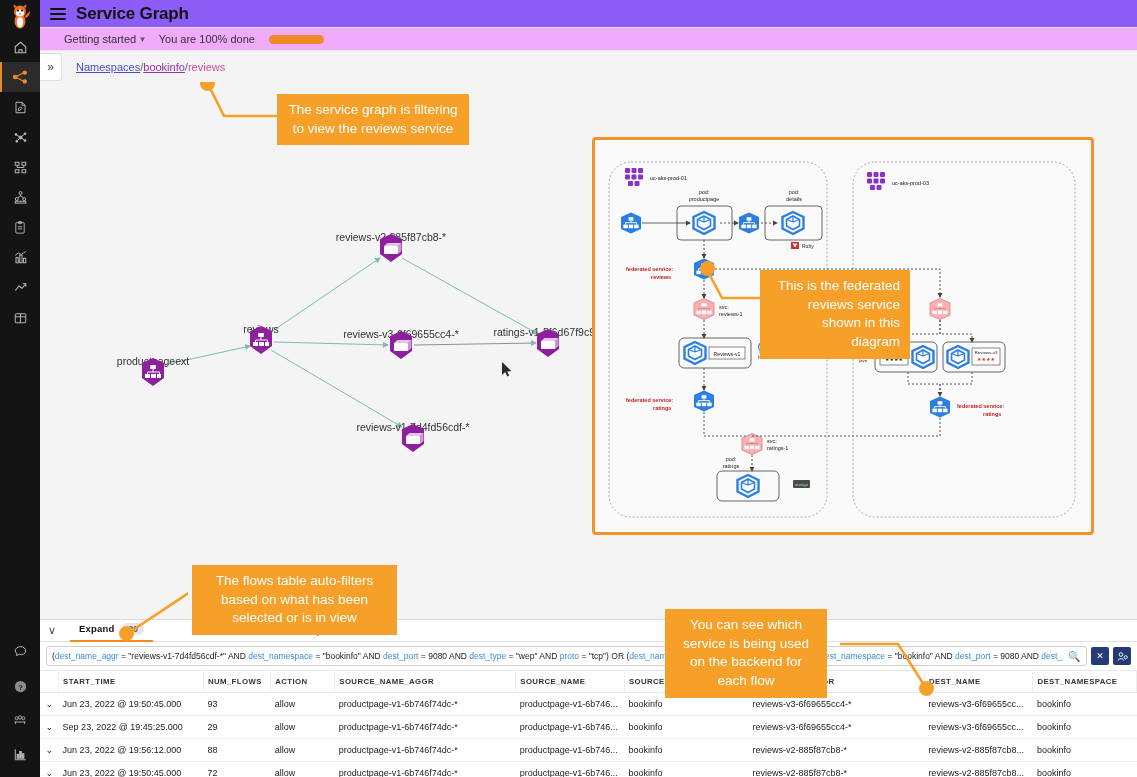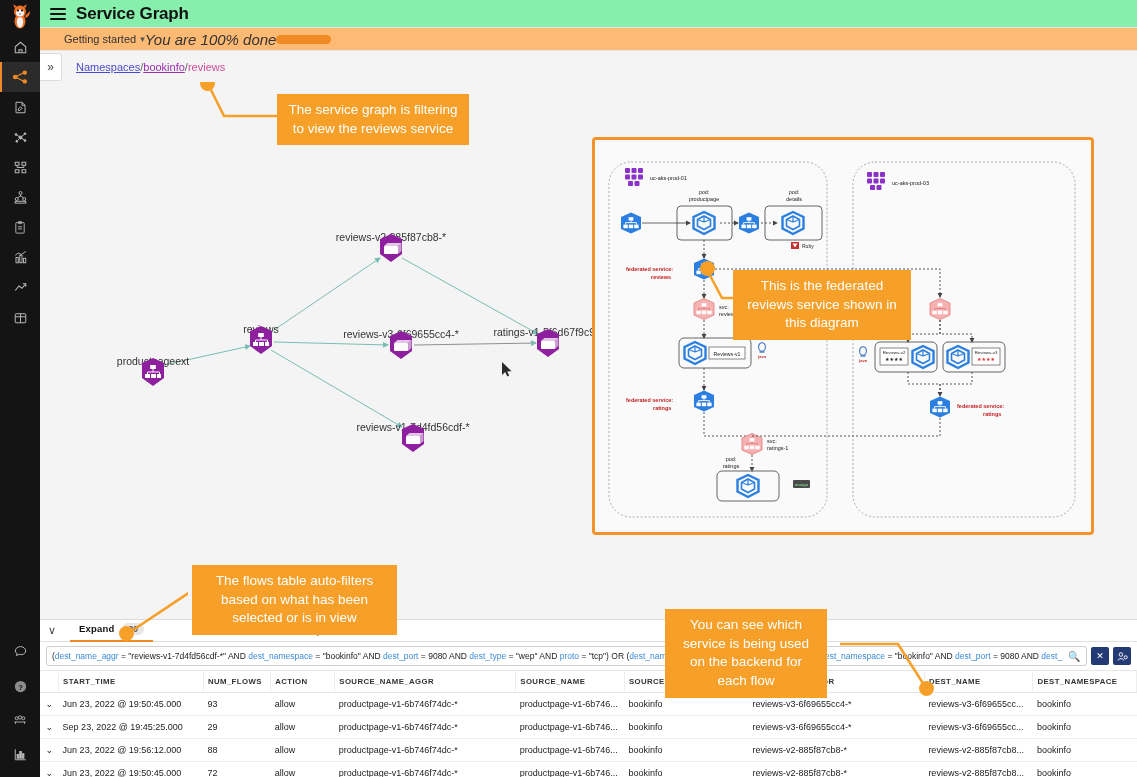--- a/index.html
+++ b/index.html
@@ -27,36 +27,36 @@
   .rail-ico.active::before {
     content:""; position:absolute; left:0; top:0; bottom:0; width:2px; background:#f08a24;
   }
   .rail-spacer { flex:1 1 auto; }
   .rail-bottom { padding-bottom:6px; display:flex; flex-direction:column; align-items:center;}
   .rail-bottom .rail-ico { height:34px; }
 
   
   .topbar {
     position:absolute; left:40px; top:0; right:0; height:28px;
-    background:#86efac; border-bottom:1px solid #e3e3e3;
+    background:#8b5cf6; border-bottom:1px solid #e3e3e3;
     display:flex; align-items:center; gap:10px; padding-left:10px;
     z-index:30;
   }
   .hamburger { width:16px; display:flex; flex-direction:column; gap:3px; cursor:pointer;}
   .hamburger i { display:block; height:2px; background:#111; border-radius:1px;}
   .app-title { font-size:17px; font-weight:bold; letter-spacing:-0.2px; color:#111;}
 
   .gsbar {
     position:absolute; left:40px; top:28px; right:0; height:23px;
-    background:#fdba74; border-bottom:1px solid #e6e6e6;
-    display:flex; align-items:center; padding-left:24px; z-index:29;text-align:right;
+    background:#f0abfc; border-bottom:1px solid #e6e6e6;
+    display:flex; align-items:center; padding-left:24px; gap:14px; z-index:29;text-align:right;
   }
   .gs-label { font-size:11px; color:#333; display:flex; align-items:center; gap:4px; cursor:pointer;}
   .chev { font-size:9px; color:#555;}
-  .gs-done { font-size:15px; color:#333;font-style:italic;}
+  .gs-done { font-size:11px; color:#333;}
   .gs-prog { width:55px; height:9px; border-radius:5px; background:#f08a24;}
 
   .crumbbar {
     position:absolute; left:40px; top:51px; right:0; height:31px;
     background:#f4f4f4; display:flex; align-items:center; z-index:28;
   }
   .collapse-btn {
     width:22px; height:28px; background:#fff; border:1px solid #ddd; border-left:none;
     display:flex; align-items:center; justify-content:center; color:#444; font-size:12px; cursor:pointer;
     border-radius:0 3px 3px 0;
@@ -561,21 +561,21 @@
   <svg class="leader" style="left:196px;top:72px;" width="110" height="60">
     <path d="M12 12 L28 44 L92 44" stroke="#f6a02a" stroke-width="2.6" fill="none"></path>
   </svg>
   <div class="dot" style="left:200px;top:76px;"></div>
   <div class="callout" style="left:277px;top:94px;width:192px;">The service graph is filtering to view the reviews service</div>
 
   <svg class="leader" style="left:700px;top:262px;" width="80" height="50">
     <path d="M6 6 L22 36 L68 36" stroke="#f6a02a" stroke-width="2.6" fill="none"></path>
   </svg>
   <div class="dot" style="left:700px;top:261px;"></div>
-  <div class="callout" style="left:733px;top:270px;width:178px;">This is the federated reviews service shown in this diagram</div>
+  <div class="callout" style="left:760px;top:270px;width:150px;text-align:right;">This is the federated reviews service shown in this diagram</div>
 
   <svg class="leader" style="left:118px;top:592px;" width="70" height="52">
     <path d="M12 40 L72 0" stroke="#f6a02a" stroke-width="2.6" fill="none"></path>
   </svg>
   <div class="dot" style="left:119px;top:626px;"></div>
   <div class="callout" style="left:192px;top:565px;width:205px;">The flows table auto-filters based on what has been selected or is in view</div>
 
   <svg class="leader" style="left:840px;top:640px;" width="100" height="55">
     <path d="M0 4 L58 4 L86 48" stroke="#f6a02a" stroke-width="2.6" fill="none"></path>
   </svg>

